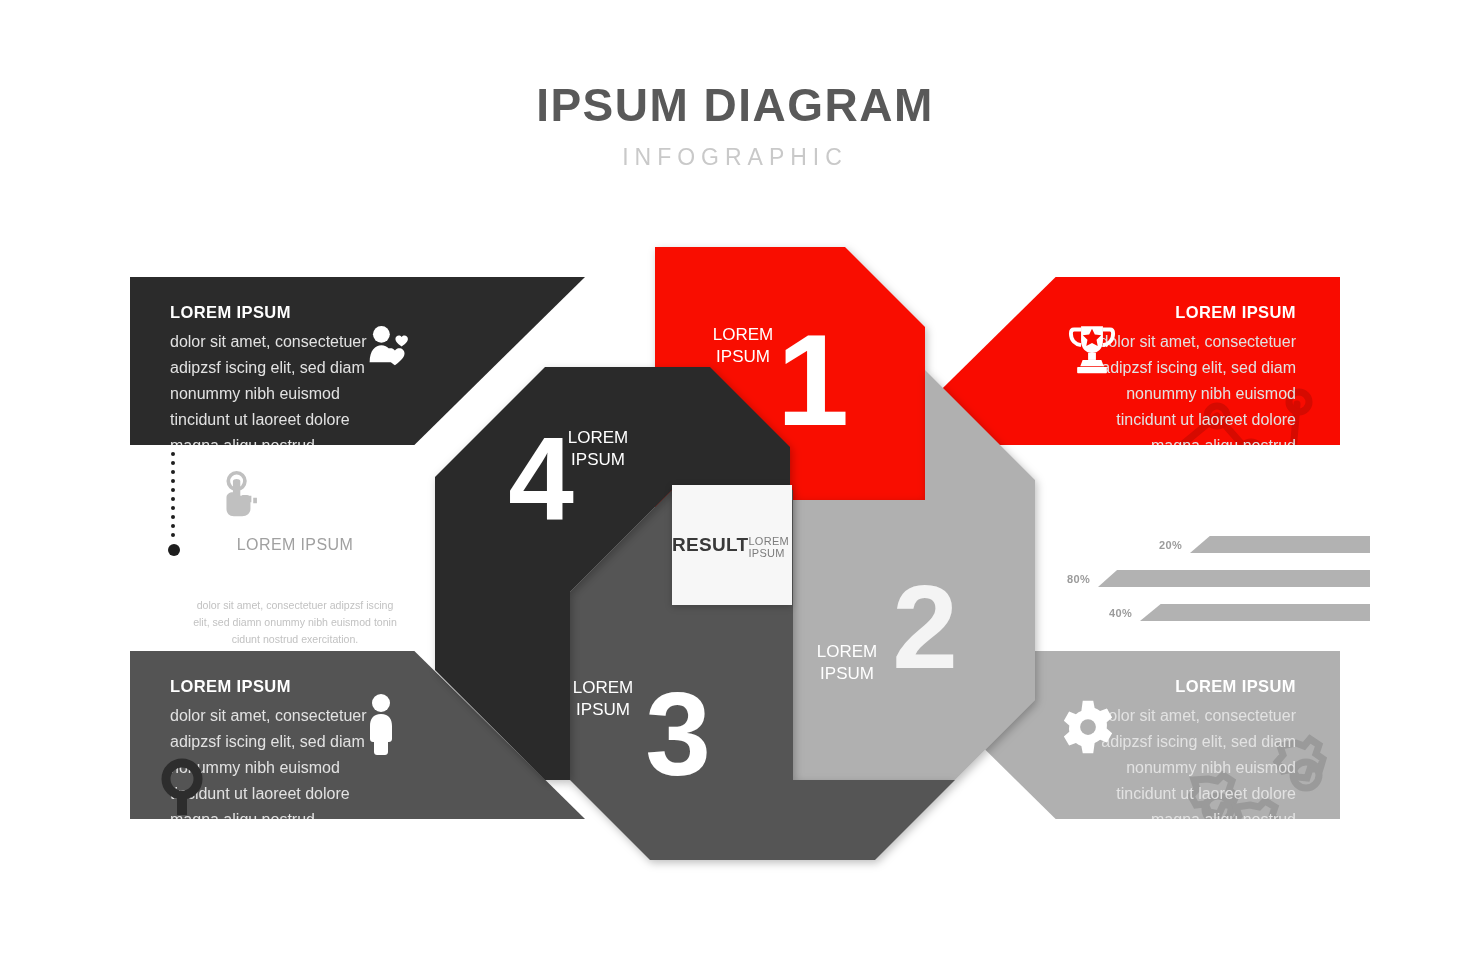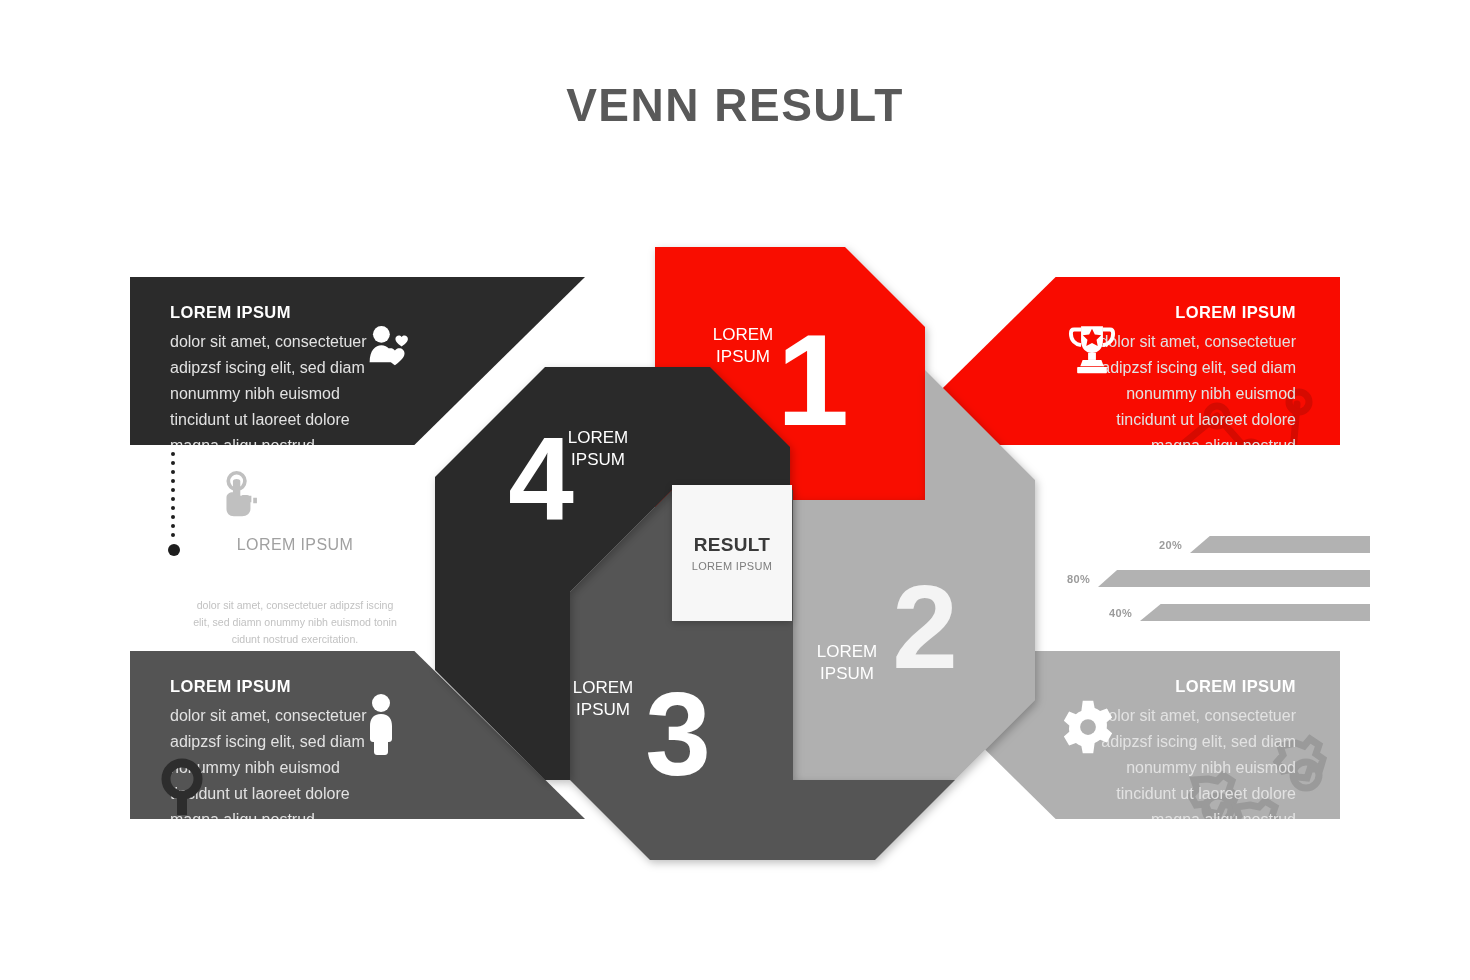--- a/index.html
+++ b/index.html
@@ -55,22 +55,22 @@
   .panel-icon { position:absolute; width:54px; height:54px; }
   .panel-icon svg { width:100%; height:100%; display:block; }
 
   .deco { position:absolute; opacity:1; }
 
   
   .octa-stage { position:absolute; left:0; top:0; width:1470px; height:980px; pointer-events:none; }
 
   
   .result-box {
-    position:absolute; left:672px; top:485px; width:120px; height:136px;
-    background:#f7f7f7; display:flex; flex-direction:column;
+    position:absolute; left:672px; top:485px; width:120px; height:120px;
+    background:#f7f7f7; display:flex; flex-direction:row;
     align-items:center; justify-content:center;
     box-shadow:0 2px 7px rgba(0,0,0,.22);
   }
   .result-box .r1 { font-size:19px; font-weight:700; color:#3a3a3a; letter-spacing:.3px; }
   .result-box .r2 { font-size:11px; font-weight:400; color:#7c7c7c; letter-spacing:.3px; margin-top:4px; }
 
   
   .midleft { position:absolute; left:168px; top:452px; width:230px; }
   .dotline { position:absolute; left:0px; top:0px; width:12px; height:108px; }
   .dotline i {
@@ -98,21 +98,22 @@
   .barrow.r3 .barshape { width:230px; clip-path: polygon(9% 0, 100% 0, 100% 100%, 0 100%); }
 
   .magnifier { position:absolute; left:160px; top:758px; width:46px; height:58px; }
 </style>
 </head>
 <body>
 
 <div class="stage">
 
   <div class="title-wrap">
-    <div class="title-main">VENN RESULT</div>
+    <div class="title-main">IPSUM DIAGRAM</div>
+    <div class="title-sub">INFOGRAPHIC</div>
   </div>
 
   <div class="panel tl">
     <div class="panel-inner c-dark"></div>
     <div class="ptxt left-al" style="left:40px; top:26px; width:200px;">
       <h3>LOREM IPSUM</h3>
       <p>dolor sit amet, consectetuer adipzsf iscing elit, sed diam nonummy nibh euismod tincidunt ut laoreet dolore magna aliqu nostrud exercitation.</p>
     </div>
     <div class="panel-icon" style="left:232px; top:43px;">
       <svg viewBox="0 0 64 64">

